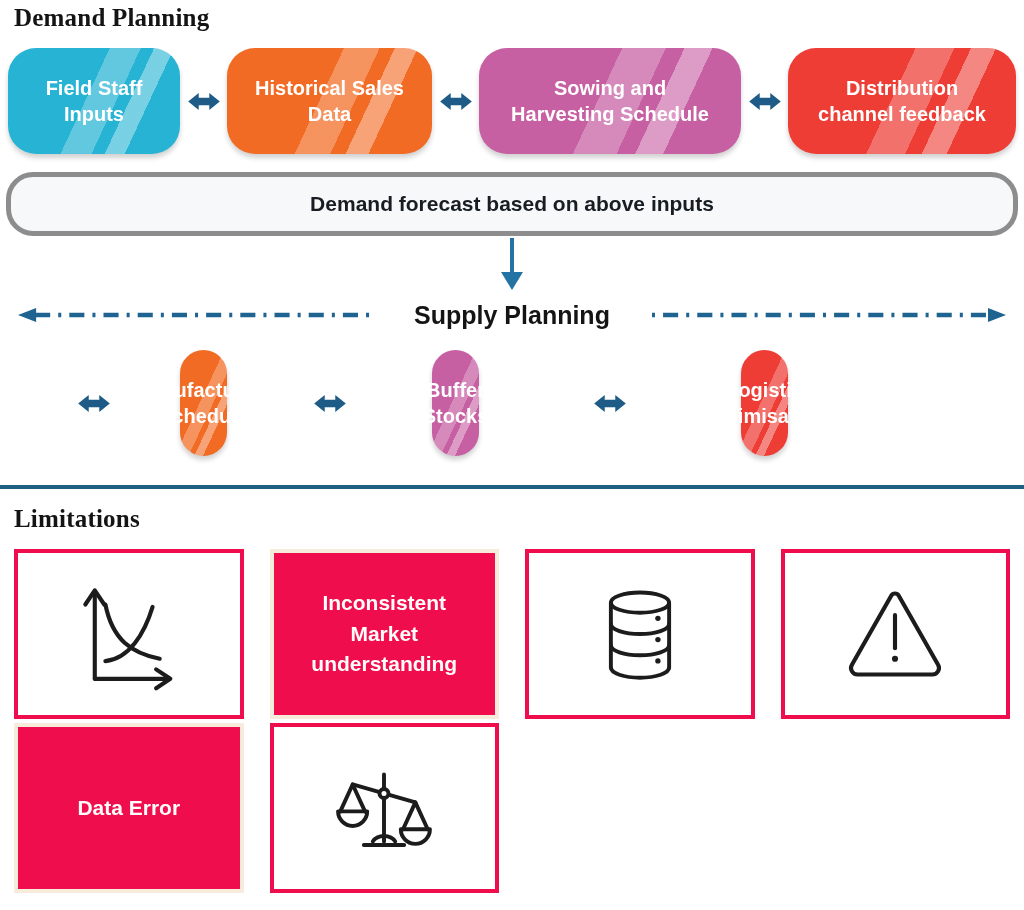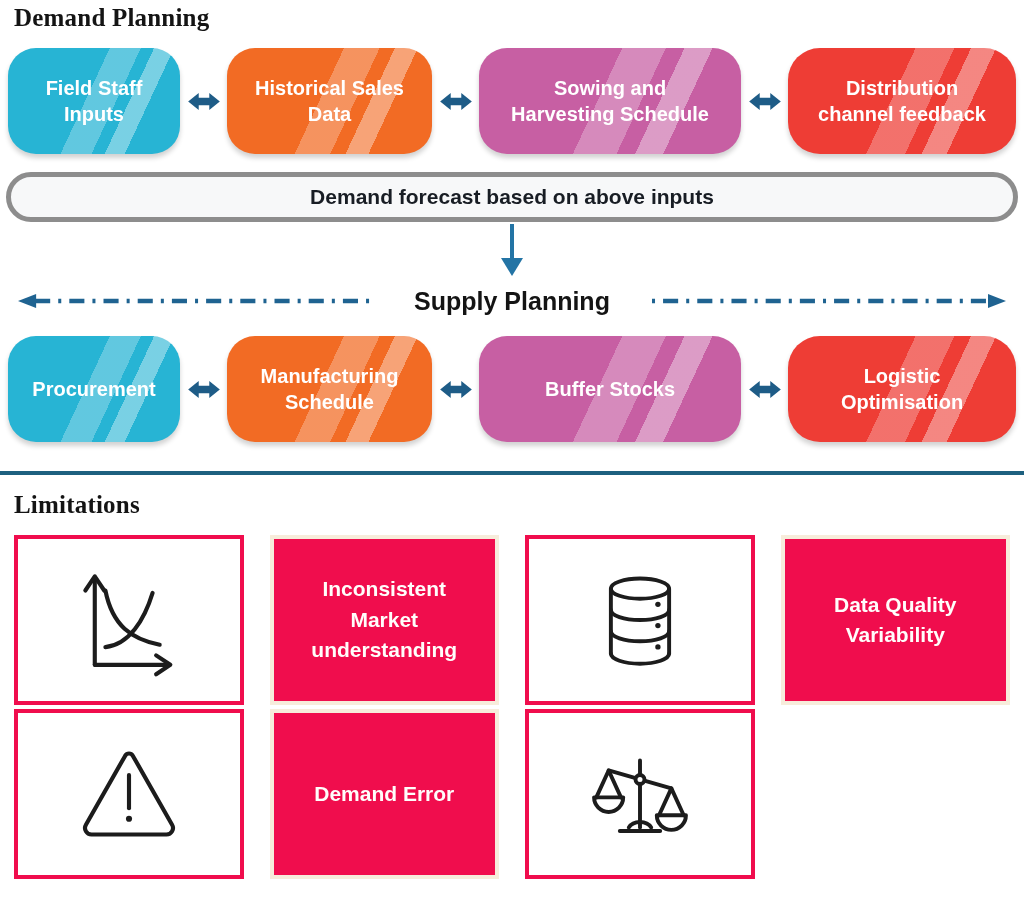--- a/index.html
+++ b/index.html
@@ -29,27 +29,27 @@
       rgba(255,255,255,0) 46%,
       rgba(255,255,255,.27) 46% 60%,
       rgba(255,255,255,0) 60% 66%,
       rgba(255,255,255,.38) 66% 75%,
       rgba(255,255,255,0) 75%);
   }
   .pre { white-space: pre-line; }
   .c-cyan   { background-color: #27b4d4; }
   .c-orange { background-color: #f26b24; }
   .c-pink   { background-color: #c75fa3; }
-  .c-red    { background-color: #ee3d35; border-radius: 32px; }
+  .c-red    { background-color: #ee3d35; }
 
   .arrow-cell { display: flex; align-items: center; justify-content: center; }
 
   
   .pill {
-    margin: 18px 6px 0 6px; height: 50px;
+    margin: 18px 6px 0 6px; height: 64px;
     border: 5px solid #8d8d8d; border-radius: 27px;
     background: #f7f8f9;
     display: flex; align-items: center; justify-content: center;
     font-size: 21px; font-weight: bold; color: #181d24;
   }
 
   .down-arrow-wrap { display: flex; justify-content: center; height: 56px; }
 
   
   .supply-header {
@@ -141,23 +141,20 @@
     <line x1="17" y1="8" x2="352" y2="8" stroke="#1f6391" stroke-width="4.5" stroke-dasharray="15 8 3 8"></line>
   </svg>
   <span class="title">Supply Planning</span>
   <svg class="conn" viewBox="0 0 352 16" preserveAspectRatio="none">
     <line x1="0" y1="8" x2="335" y2="8" stroke="#1f6391" stroke-width="4.5" stroke-dasharray="3 8 15 8"></line>
     <polygon points="334,1 352,8 334,15" fill="#1f6391"></polygon>
   </svg>
 </div>
 
 <div class="flow-row">
-  <div class="flow-box c-cyan">
-    <span class="pre">Procurement</span>
-  </div>
   <div class="arrow-cell">
     <svg width="34" height="19" viewBox="0 0 32 18">
         <path d="M1 9 L11 1 V5.5 H21 V1 L31 9 L21 17 V12.5 H11 V17 Z" fill="#1e5c87"></path>
       </svg>
   </div>
   <div class="flow-box c-orange">
     <span class="pre">Manufacturing
 Schedule</span>
   </div>
   <div class="arrow-cell">
@@ -209,36 +206,32 @@
       <line x1="76" y1="22" x2="76" y2="80"></line>
       <path d="M24,80 A26,9 0 0 0 76,80"></path>
       <path d="M24,41 A26,9 0 0 0 76,41"></path>
       <path d="M24,60 A26,9 0 0 0 76,60"></path>
       <circle cx="66" cy="36" r="2.4" fill="#1c1c1c" stroke="none"></circle>
       <circle cx="66" cy="55" r="2.4" fill="#1c1c1c" stroke="none"></circle>
       <circle cx="66" cy="74" r="2.4" fill="#1c1c1c" stroke="none"></circle>
     </svg>
   </div>
 
-  <div class="lim-cell lim-text">
-    <span class="pre">Data Quality
-Variability</span>
-  </div>
 
 
   <div class="lim-cell lim-icon">
     <svg width="118" height="118" viewBox="0 0 100 100" stroke-linecap="round" stroke-linejoin="round" stroke-width="3.4">
       <path d="M46.8,17.5 L13.5,76 a5.5,5.5 0 0 0 4.8,8.3 h63.4 a5.5,5.5 0 0 0 4.8,-8.3 L53.2,17.5 a3.7,3.7 0 0 0 -6.4,0 Z"></path>
       <line x1="50" y1="34" x2="50" y2="62"></line>
       <circle cx="50" cy="71" r="2.6" fill="#1c1c1c" stroke="none"></circle>
     </svg>
   </div>
 
   <div class="lim-cell lim-text">
-    <span class="pre">Demand Error</span>
+    <span class="pre">Data Error</span>
   </div>
 
   <div class="lim-cell lim-icon">
     <svg width="112" height="122" viewBox="0 0 100 100" stroke-linecap="round" stroke-linejoin="round" stroke-width="3">
       <line x1="50" y1="20" x2="50" y2="80"></line>
       <path d="M40,80 q3,-5 10,-5 q7,0 10,5"></path>
       <line x1="32" y1="83" x2="68" y2="83"></line>
       <line x1="22" y1="29" x2="78" y2="45"></line>
       <circle cx="50" cy="37" r="4" fill="#ffffff"></circle>
       <polyline points="11,53 22,29 33,53"></polyline>

